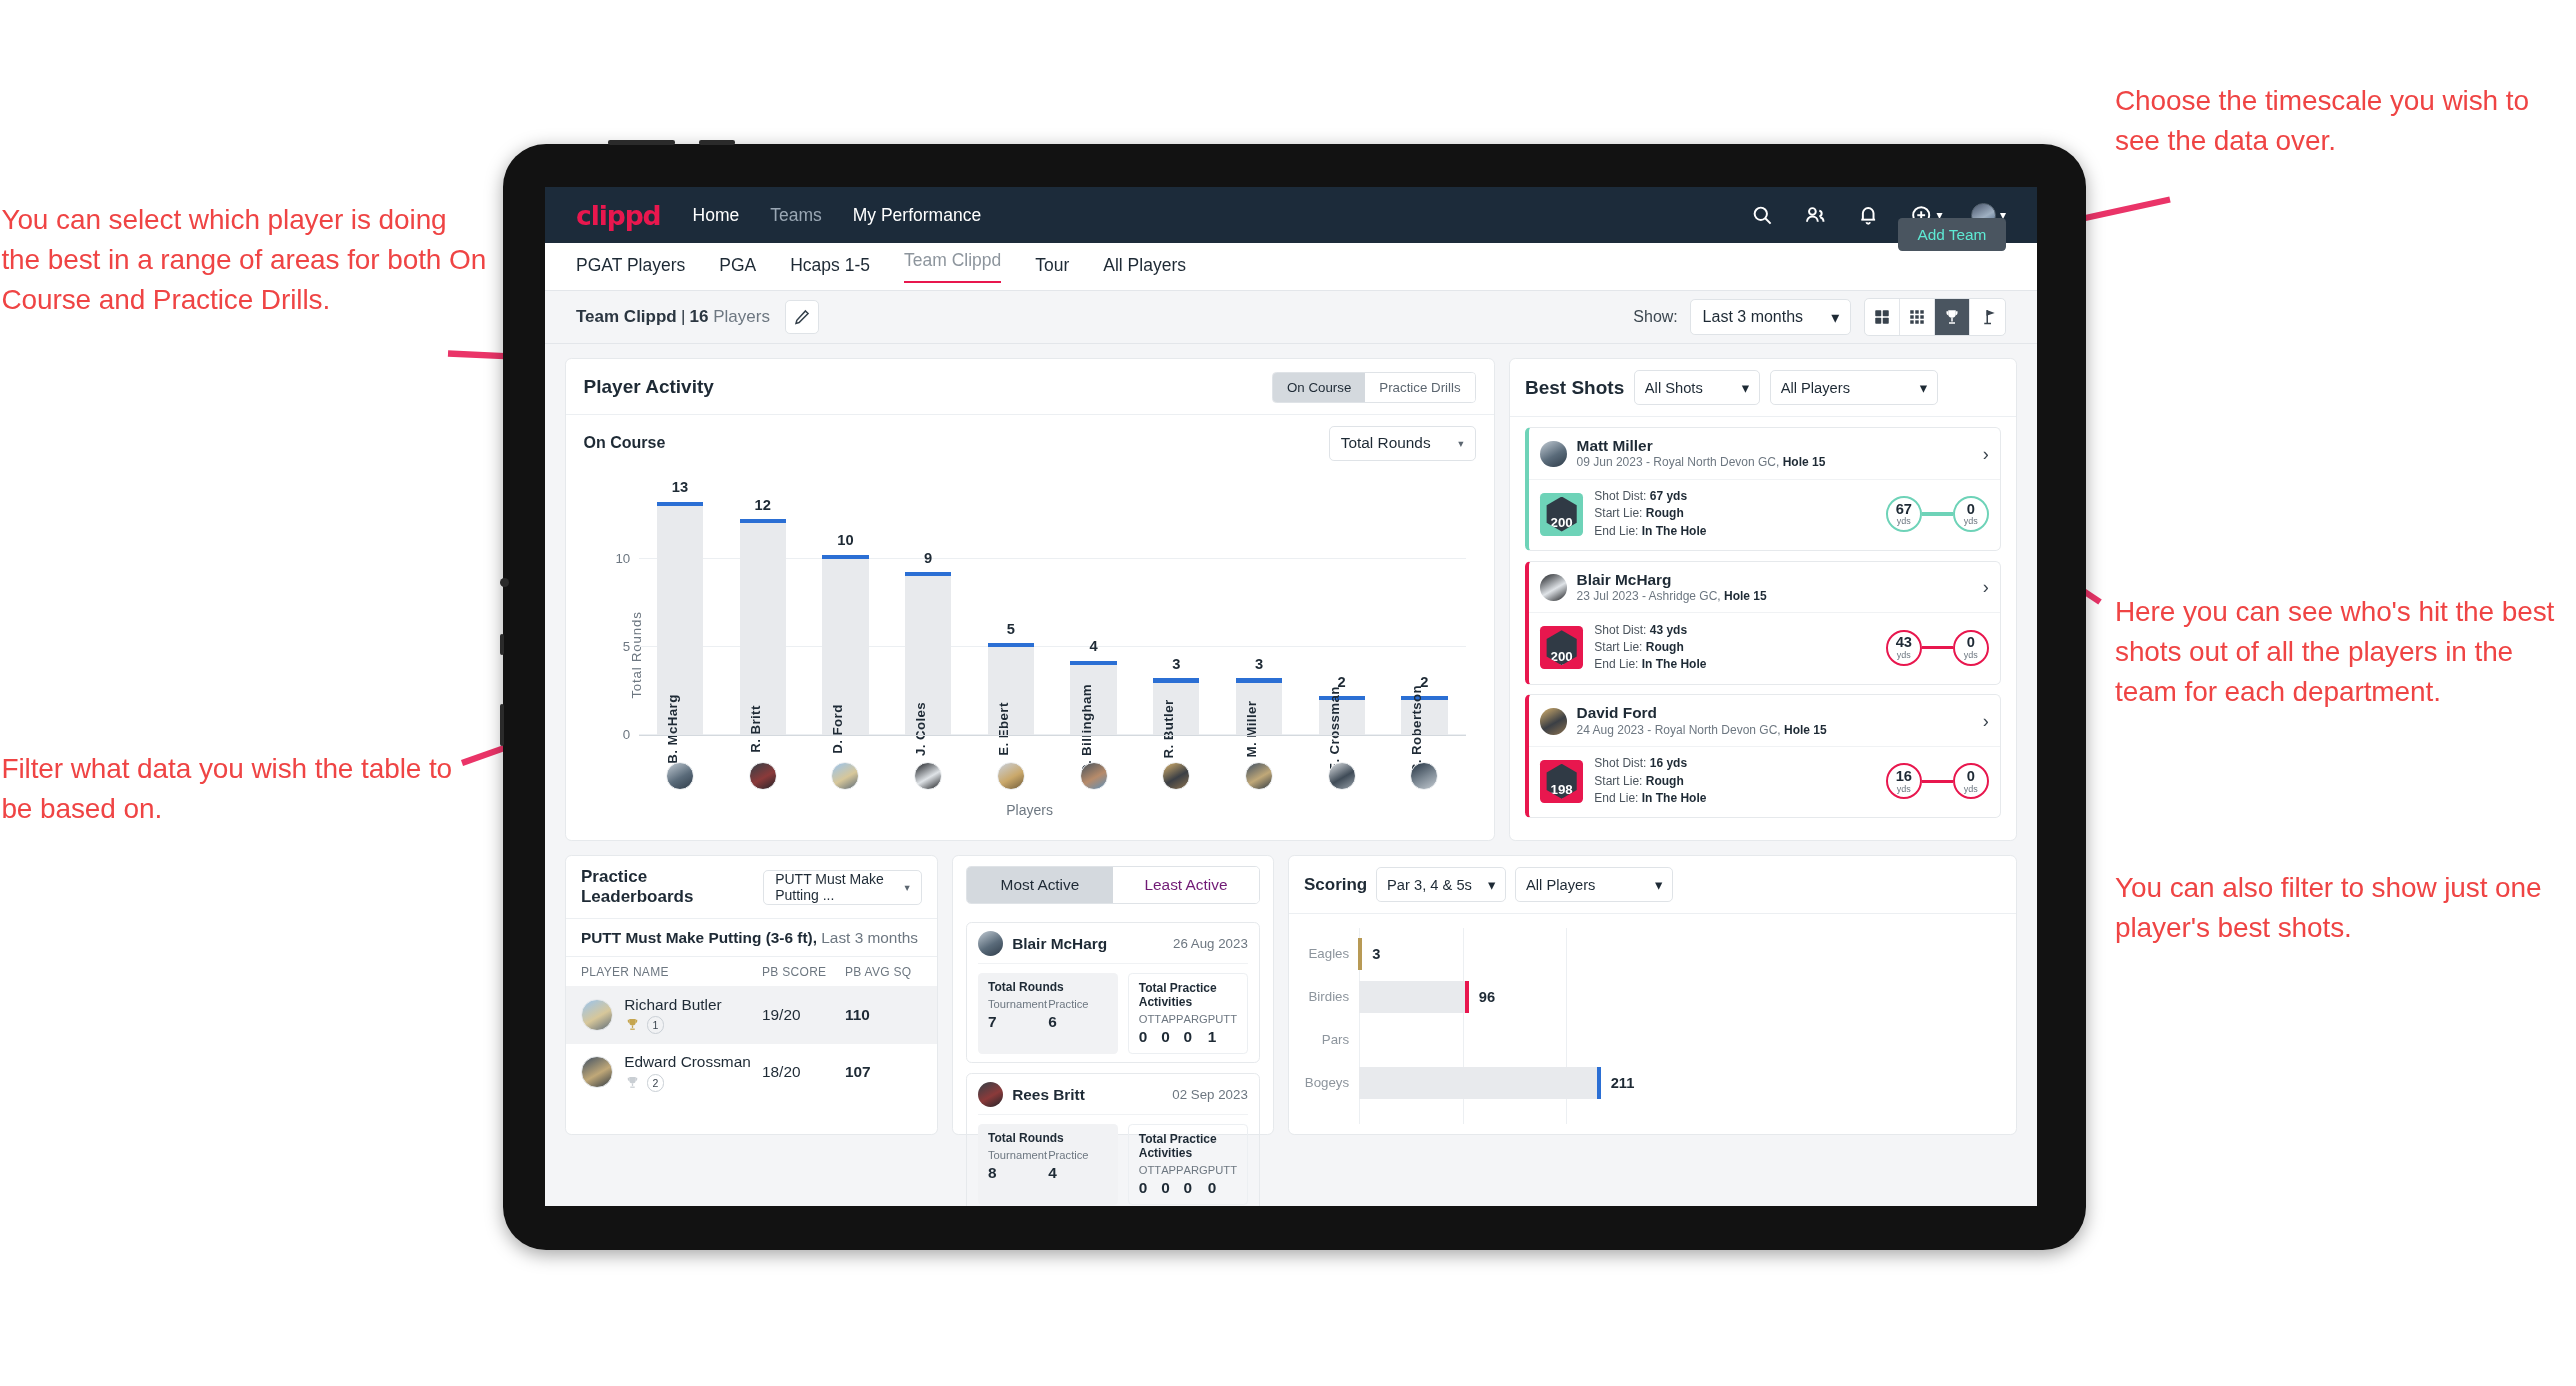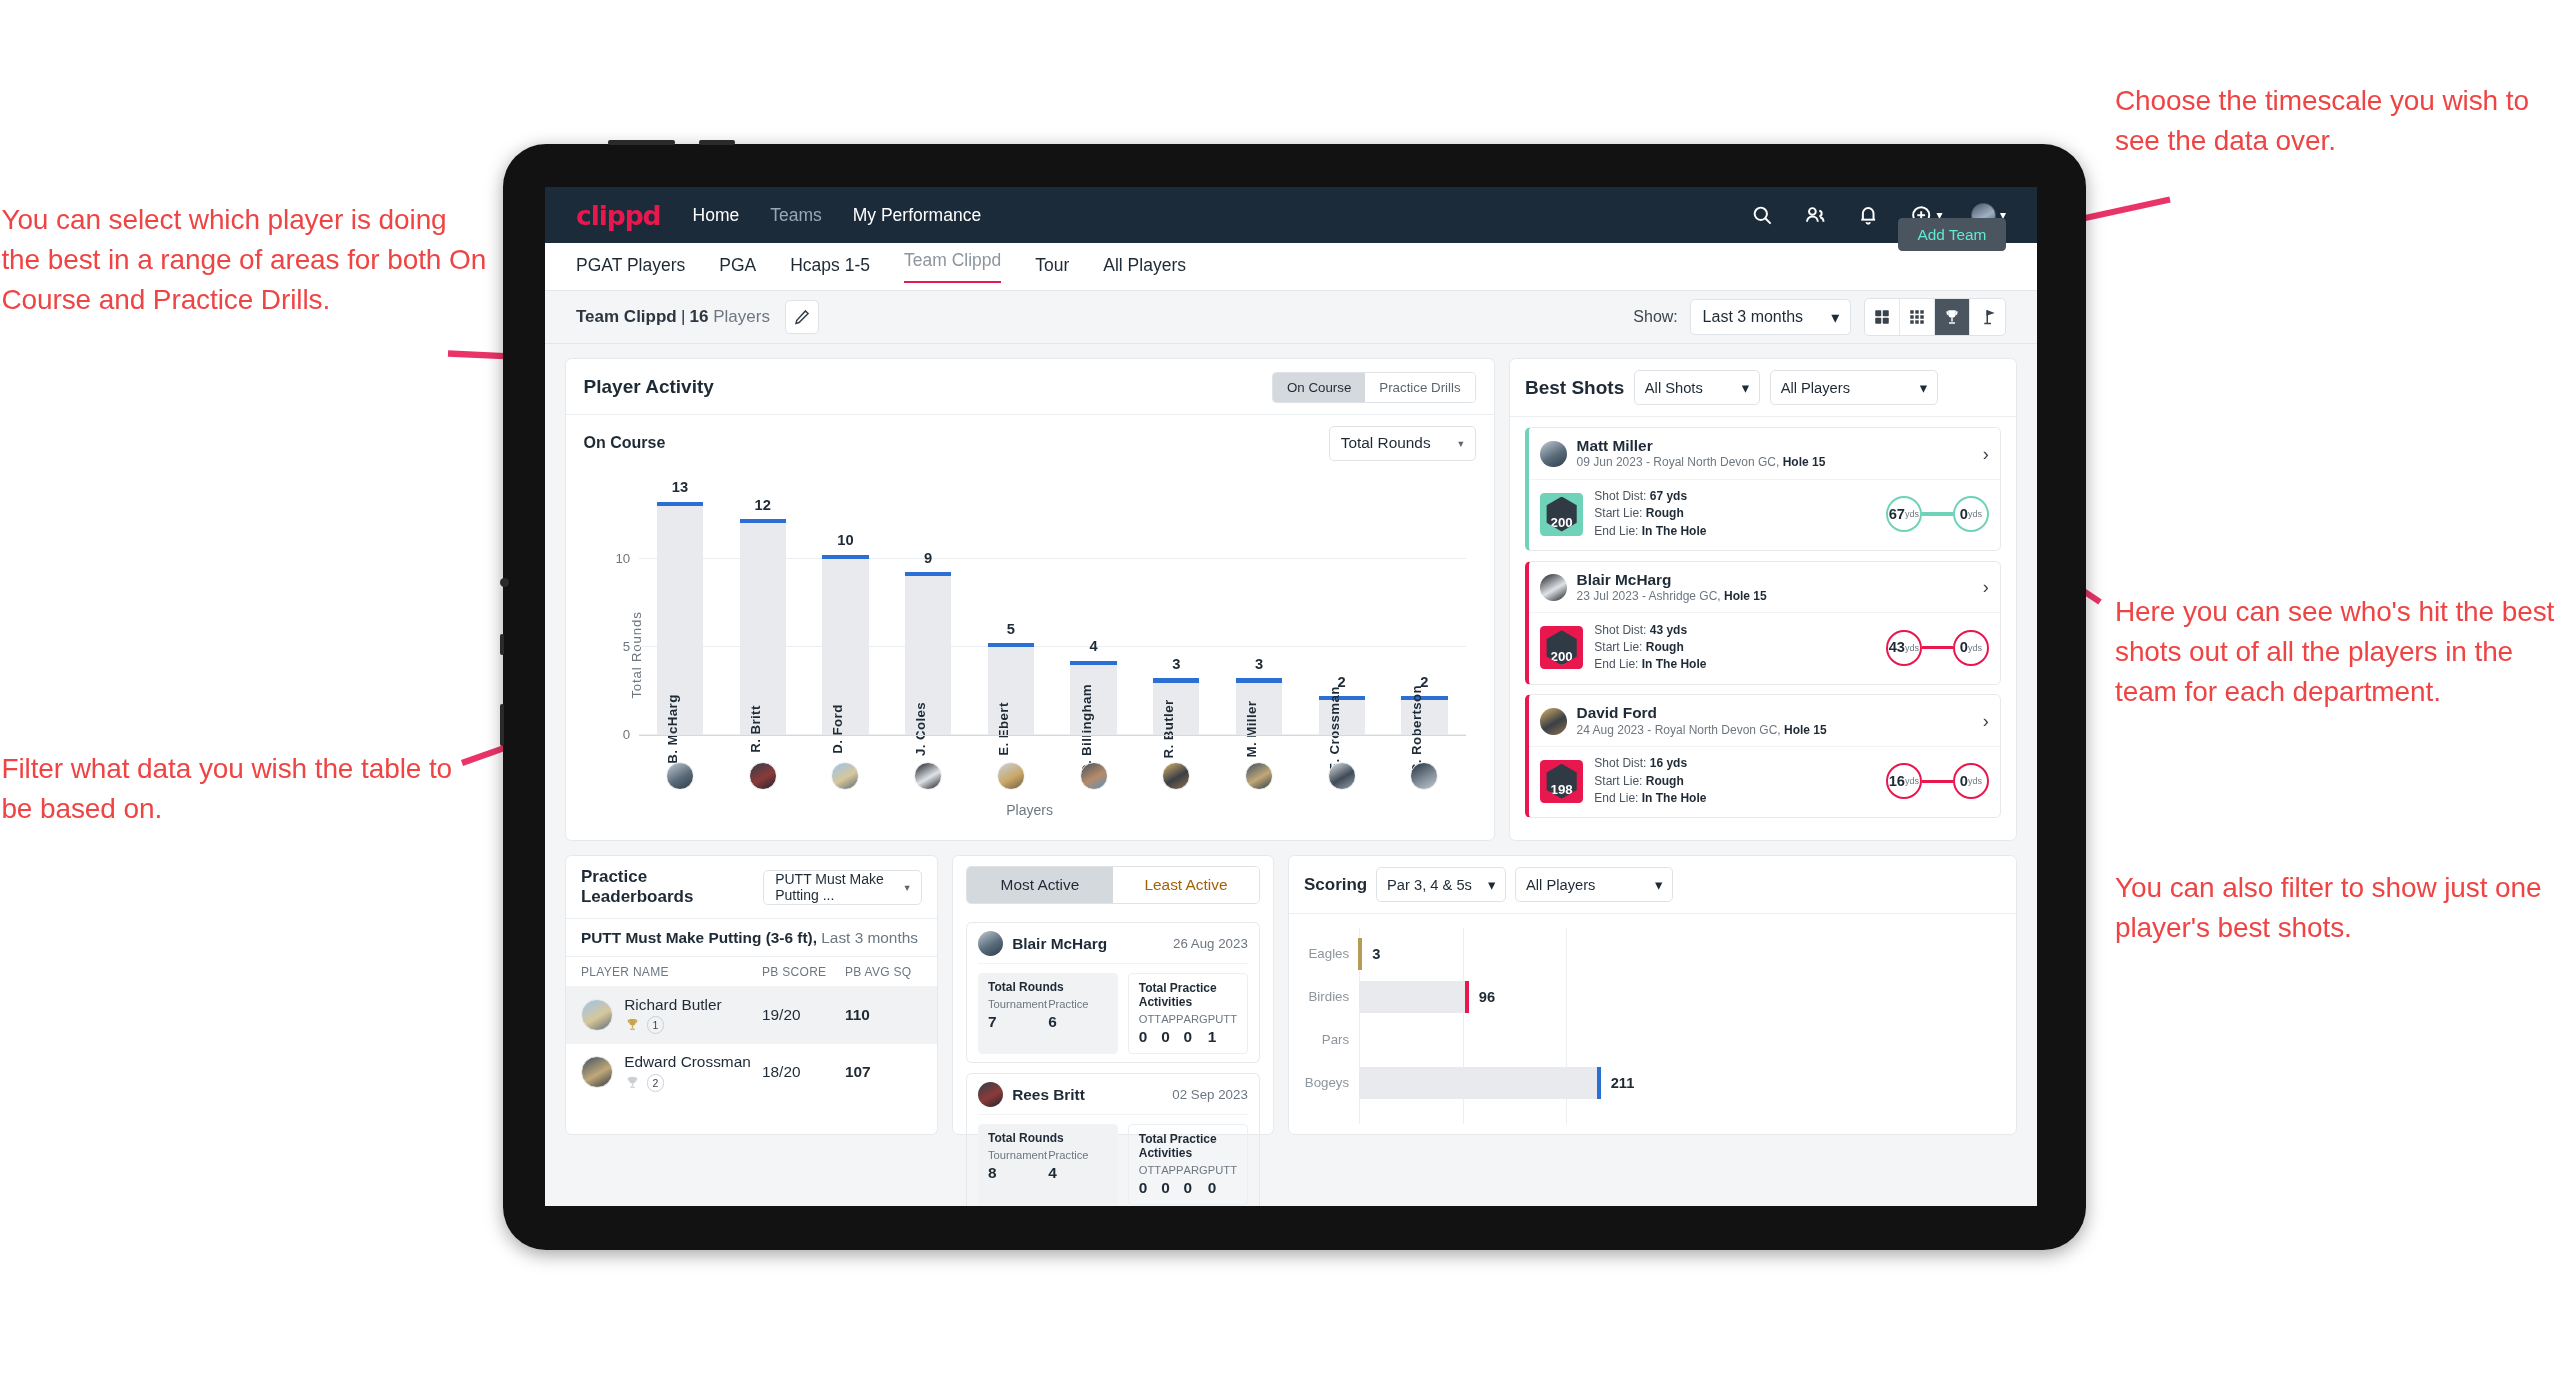--- a/index.html
+++ b/index.html
@@ -180,21 +180,21 @@
   .chev { margin-left: auto; font-size: 18px; color: #39434d; cursor: pointer; }
   .shot-body { display: flex; align-items: center; padding: 8.4px 11.2px 9.8px; border-top: 0.7px solid #f0f2f4; gap: 11.2px; }
   .badge { width: 43px; height: 43px; border-radius: 4.2px; display: flex; align-items: center; justify-content: center; flex: none; }
   .hexsq { position: relative; width: 35px; height: 35px; display: flex; flex-direction: column; align-items: center; justify-content: center;
            background: #303a45; clip-path: polygon(50% 0%, 93% 25%, 93% 75%, 50% 100%, 7% 75%, 7% 25%); }
   .hexsq .n { color: #fff; font-size: 13.3px; font-weight: 700; line-height: 1; margin-top: 26px; }
   .hexsq .s { color: #dfe3e7; font-size: 7.7px; line-height: 1.1; }
   .shot-lines { font-size: 12px; color: #4b545d; line-height: 1.45; }
   .shot-lines b { color: #1e2a35; font-weight: 700; }
   .dumbbell { margin-left: auto; display: flex; align-items: center; flex: none; }
-  .dnode { width: 36px; height: 36px; border-radius: 50%; display: flex; flex-direction: row; align-items: center; justify-content: center; background: #fff; }
+  .dnode { width: 36px; height: 36px; border-radius: 50%; display: flex; flex-direction: column; align-items: center; justify-content: center; background: #fff; }
   .dnode .n { font-size: 14.7px; font-weight: 700; color: #1e2a35; line-height: 1; }
   .dnode .u { font-size: 9px; color: #6d7781; }
   .dbar { width: 31px; height: 3.5px; }
 
   
   #practice { flex: 0 0 305px; height: 280px; }
   .pl-head { display: flex; align-items: center; padding: 11.2px 15.4px; border-bottom: 0.7px solid #eceff2; }
   .pl-sub { padding: 9.8px 15.4px 8.4px; font-size: 15.4px; color: #1e2a35; border-bottom: 0.7px solid #eceff2; }
   .pl-sub .lite { color: #6d7781; font-weight: 400; }
   .pl-sub b { font-weight: 700; }
@@ -205,21 +205,21 @@
   .pl-name { font-size: 15.4px; color: #1e2a35; line-height: 1.2; }
   .pl-rank { display: flex; align-items: center; gap: 5.6px; margin-top: 2.1px; }
   .pl-rank .num { width: 17.5px; height: 17.5px; border-radius: 50%; border: 0.7px solid #c9cfd5; display: flex; align-items: center; justify-content: center; font-size: 10.5px; color: #39434d; }
   .c1 { width: 105px; } .c2 { width: 83px; } .c3 { width: 77px; }
   .pl-val { font-size: 15.4px; color: #1e2a35; }
   .pl-val.b { font-weight: 700; }
 
   
   #active { flex: 0 0 305px; height: 280px; padding: 9.8px 12.6px; }
   .seg2 { display: flex; border: 0.7px solid #dfe3e7; border-radius: 4.9px; overflow: hidden; margin-bottom: 18px; }
-  .seg2 div { flex: 1; text-align: center; font-size: 15.4px; padding: 9px 0; cursor: pointer; color: #a16207; background: #fff; }
+  .seg2 div { flex: 1; text-align: center; font-size: 15.4px; padding: 9px 0; cursor: pointer; color: #701a75; background: #fff; }
   .seg2 div.on { background: #d4d9de; color: #1e2a35; }
   .act-card { border: 0.7px solid #e6e9ec; border-radius: 5.6px; padding: 8.4px 11.2px; margin-bottom: 9.8px; }
   .act-top { display: flex; align-items: center; padding-bottom: 7px; border-bottom: 0.7px solid #f0f2f4; }
   .act-av { width: 25px; height: 25px; border-radius: 50%; margin-right: 9px; flex: none; }
   .act-name { font-size: 15.4px; font-weight: 600; color: #1e2a35; }
   .act-date { margin-left: auto; font-size: 13.3px; color: #6d7781; }
   .act-body { display: flex; gap: 9.8px; padding-top: 8.4px; }
   .box { border-radius: 4.2px; padding: 7px 9.8px; }
   .box.g { background: #f1f2f4; flex: 0 0 140px; }
   .box.w { border: 0.7px solid #eceff2; flex: 1; }

